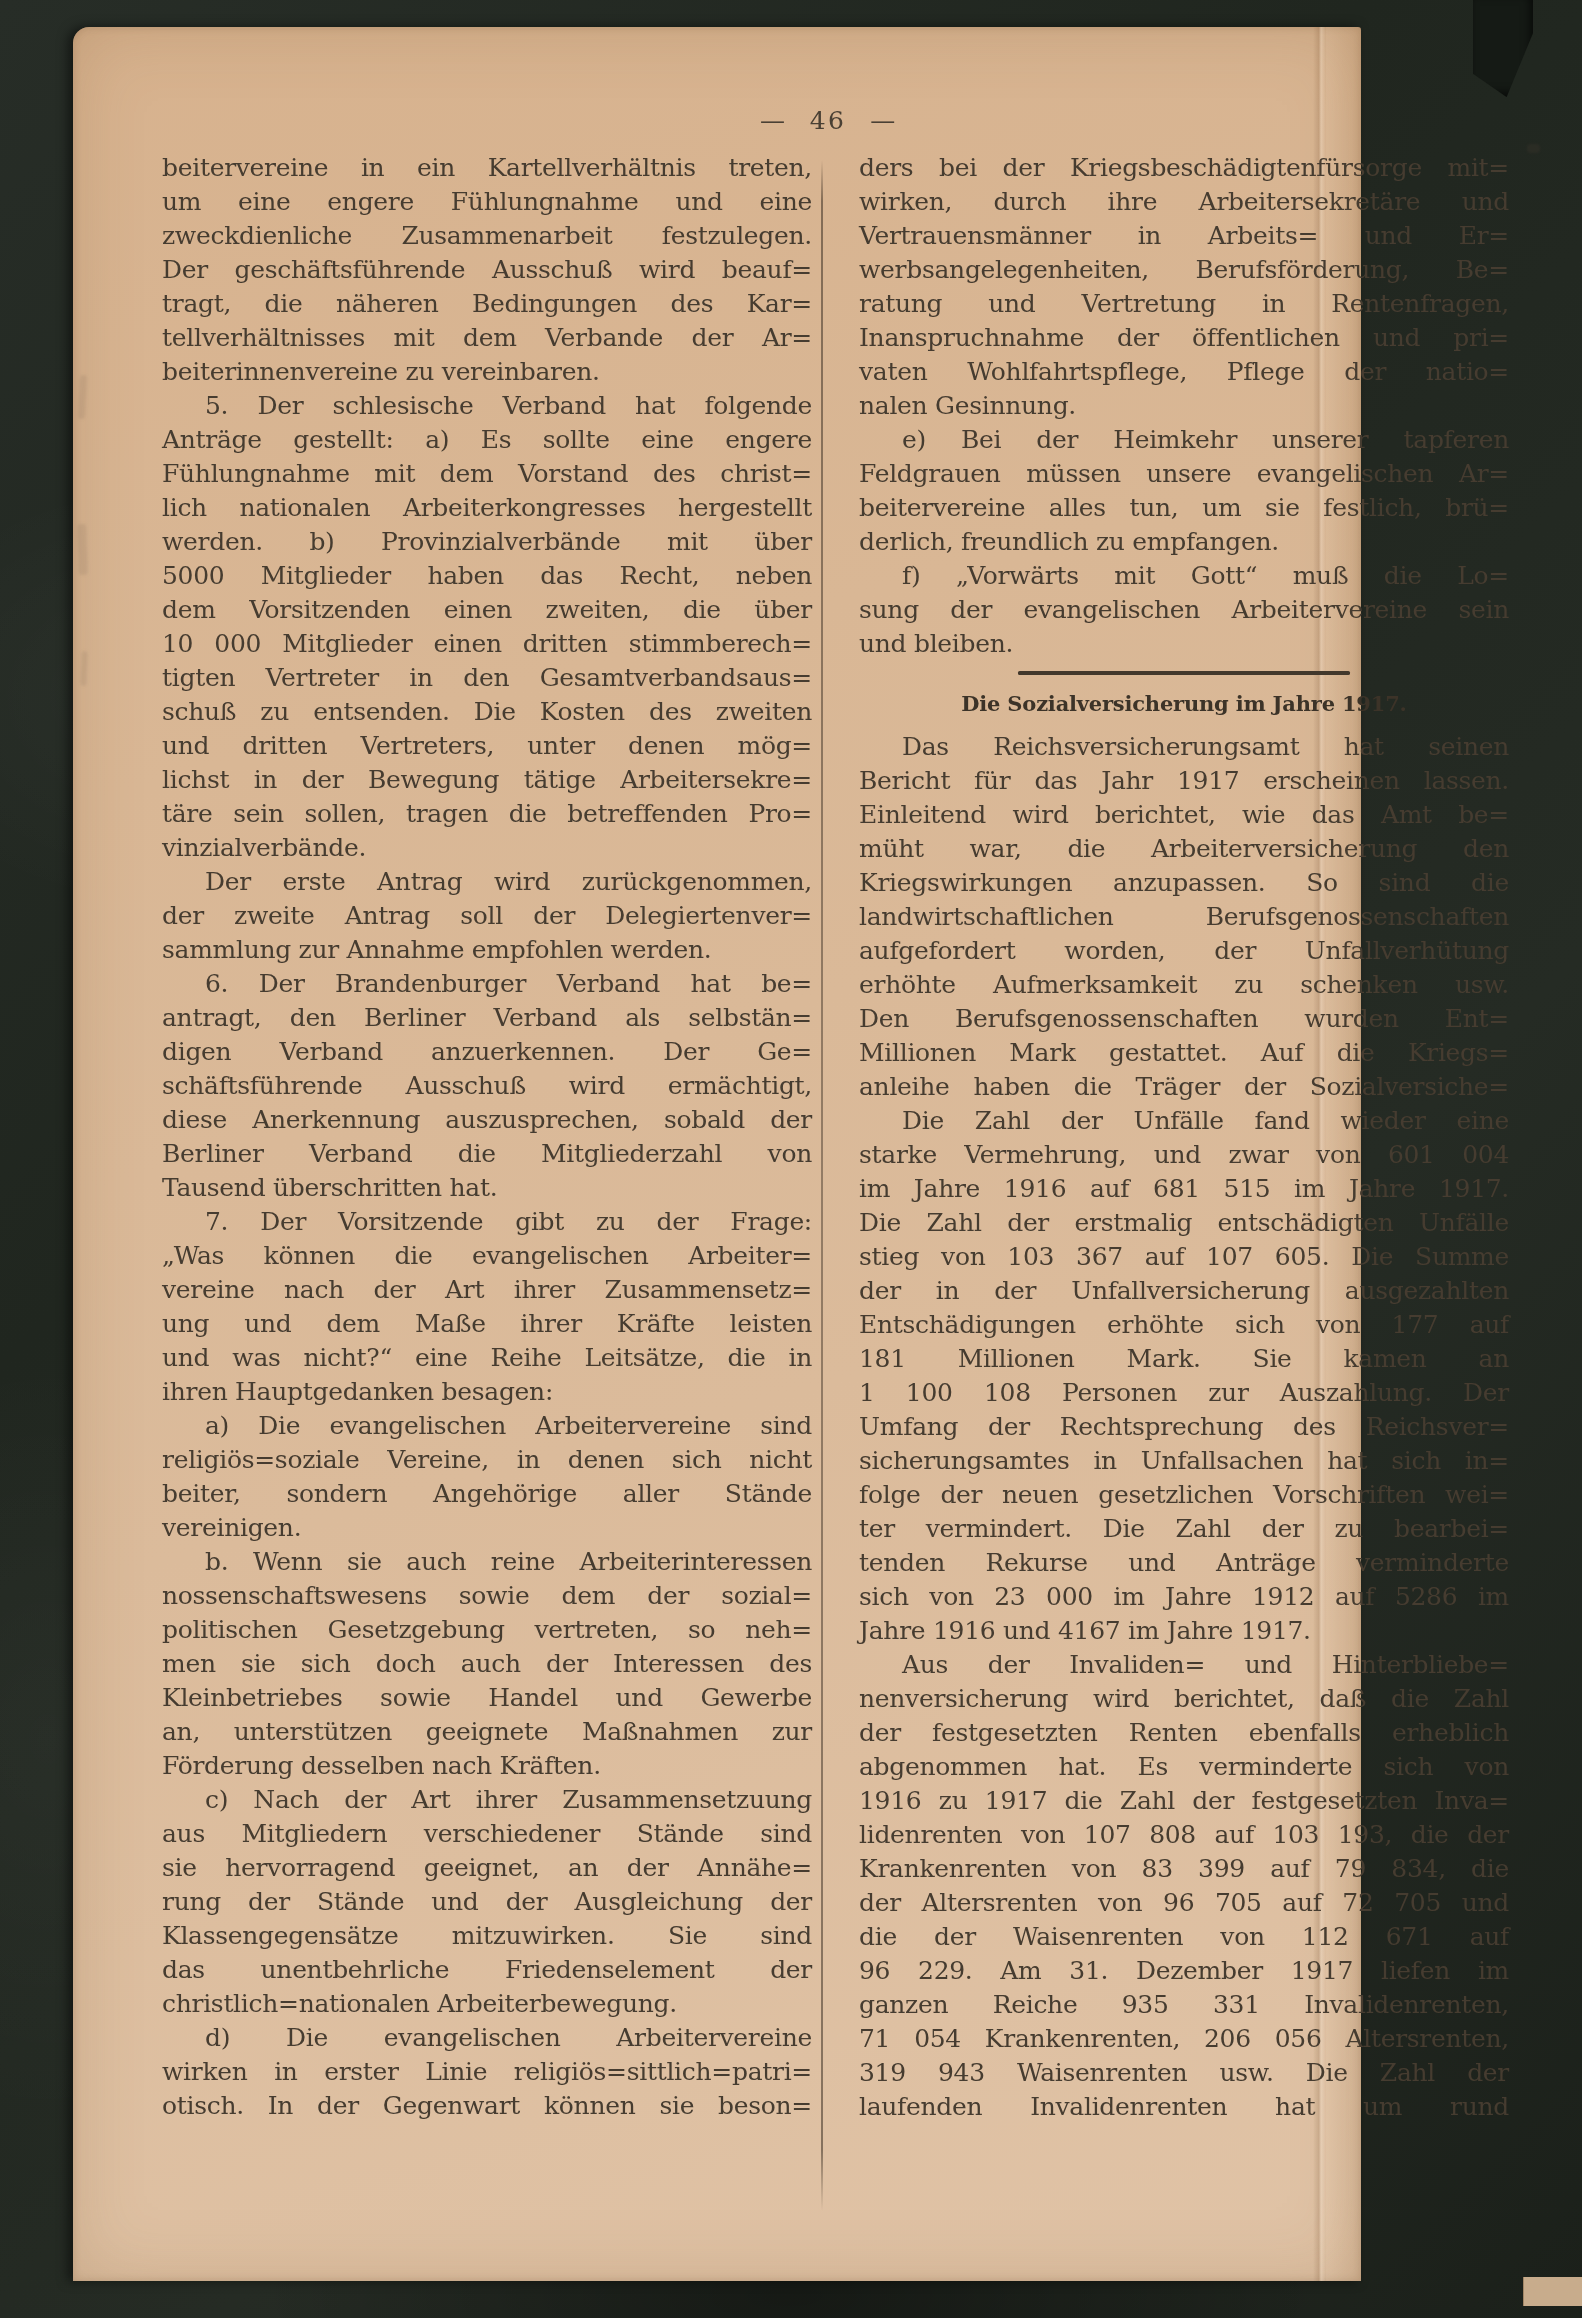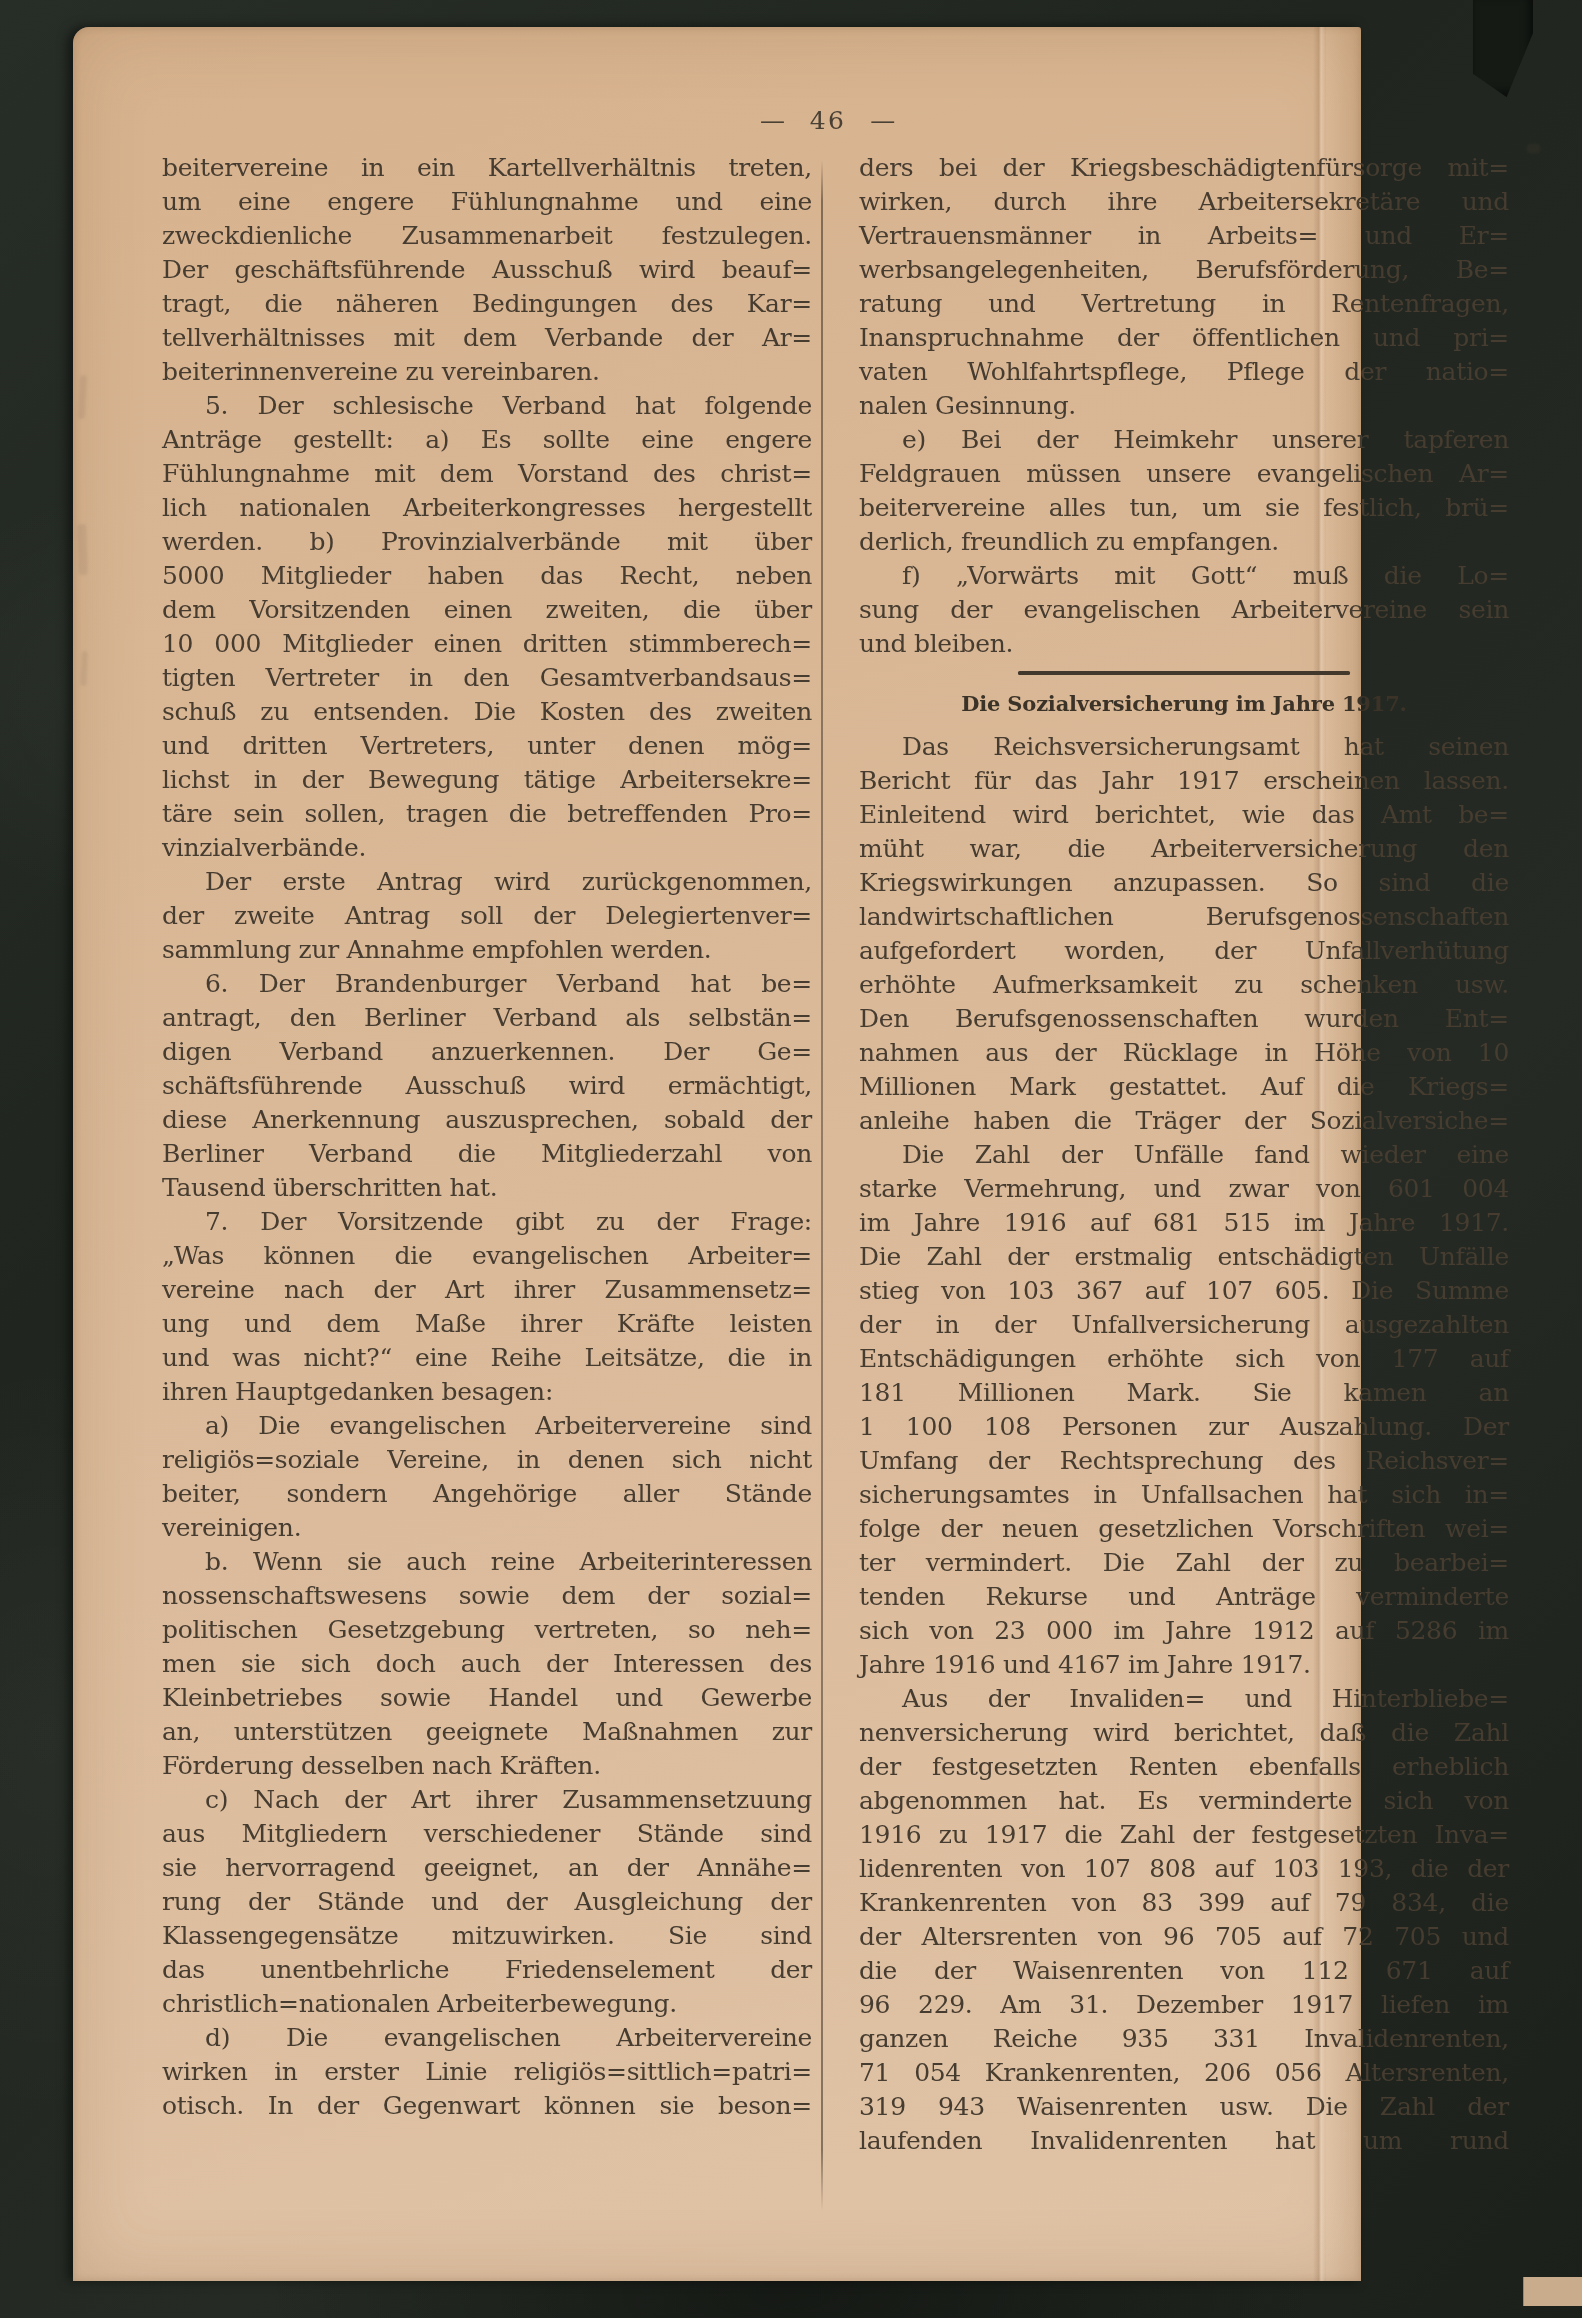--- a/index.html
+++ b/index.html
@@ -144,21 +144,20 @@
         <div class="block-heading">Die Sozialversicherung im Jahre 1917.</div>
         <div class="line indent">Das Reichsversicherungsamt hat seinen</div>
         <div class="line">Bericht für das Jahr 1917 erscheinen lassen.</div>
         <div class="line">Einleitend wird berichtet, wie das Amt be=</div>
         <div class="line">müht war, die Arbeiterversicherung den</div>
         <div class="line">Kriegswirkungen anzupassen.  So sind die</div>
         <div class="line">landwirtschaftlichen Berufsgenossenschaften</div>
         <div class="line">aufgefordert worden, der Unfallverhütung</div>
         <div class="line">erhöhte Aufmerksamkeit zu schenken usw.</div>
         <div class="line">Den Berufsgenossenschaften wurden Ent=</div>
-        <div class="line">nahmen aus der Rücklage in Höhe von 10</div>
         <div class="line">Millionen Mark gestattet.  Auf die Kriegs=</div>
         <div class="line">anleihe haben die Träger der Sozialversiche=</div>
         <div class="line indent">Die Zahl der Unfälle fand wieder eine</div>
         <div class="line">starke Vermehrung, und zwar von 601 004</div>
         <div class="line">im Jahre 1916 auf 681 515 im Jahre 1917.</div>
         <div class="line">Die Zahl der erstmalig entschädigten Unfälle</div>
         <div class="line">stieg von 103 367 auf 107 605.  Die Summe</div>
         <div class="line">der in der Unfallversicherung ausgezahlten</div>
         <div class="line">Entschädigungen erhöhte sich von 177 auf</div>
         <div class="line">181 Millionen Mark.  Sie kamen an</div>

